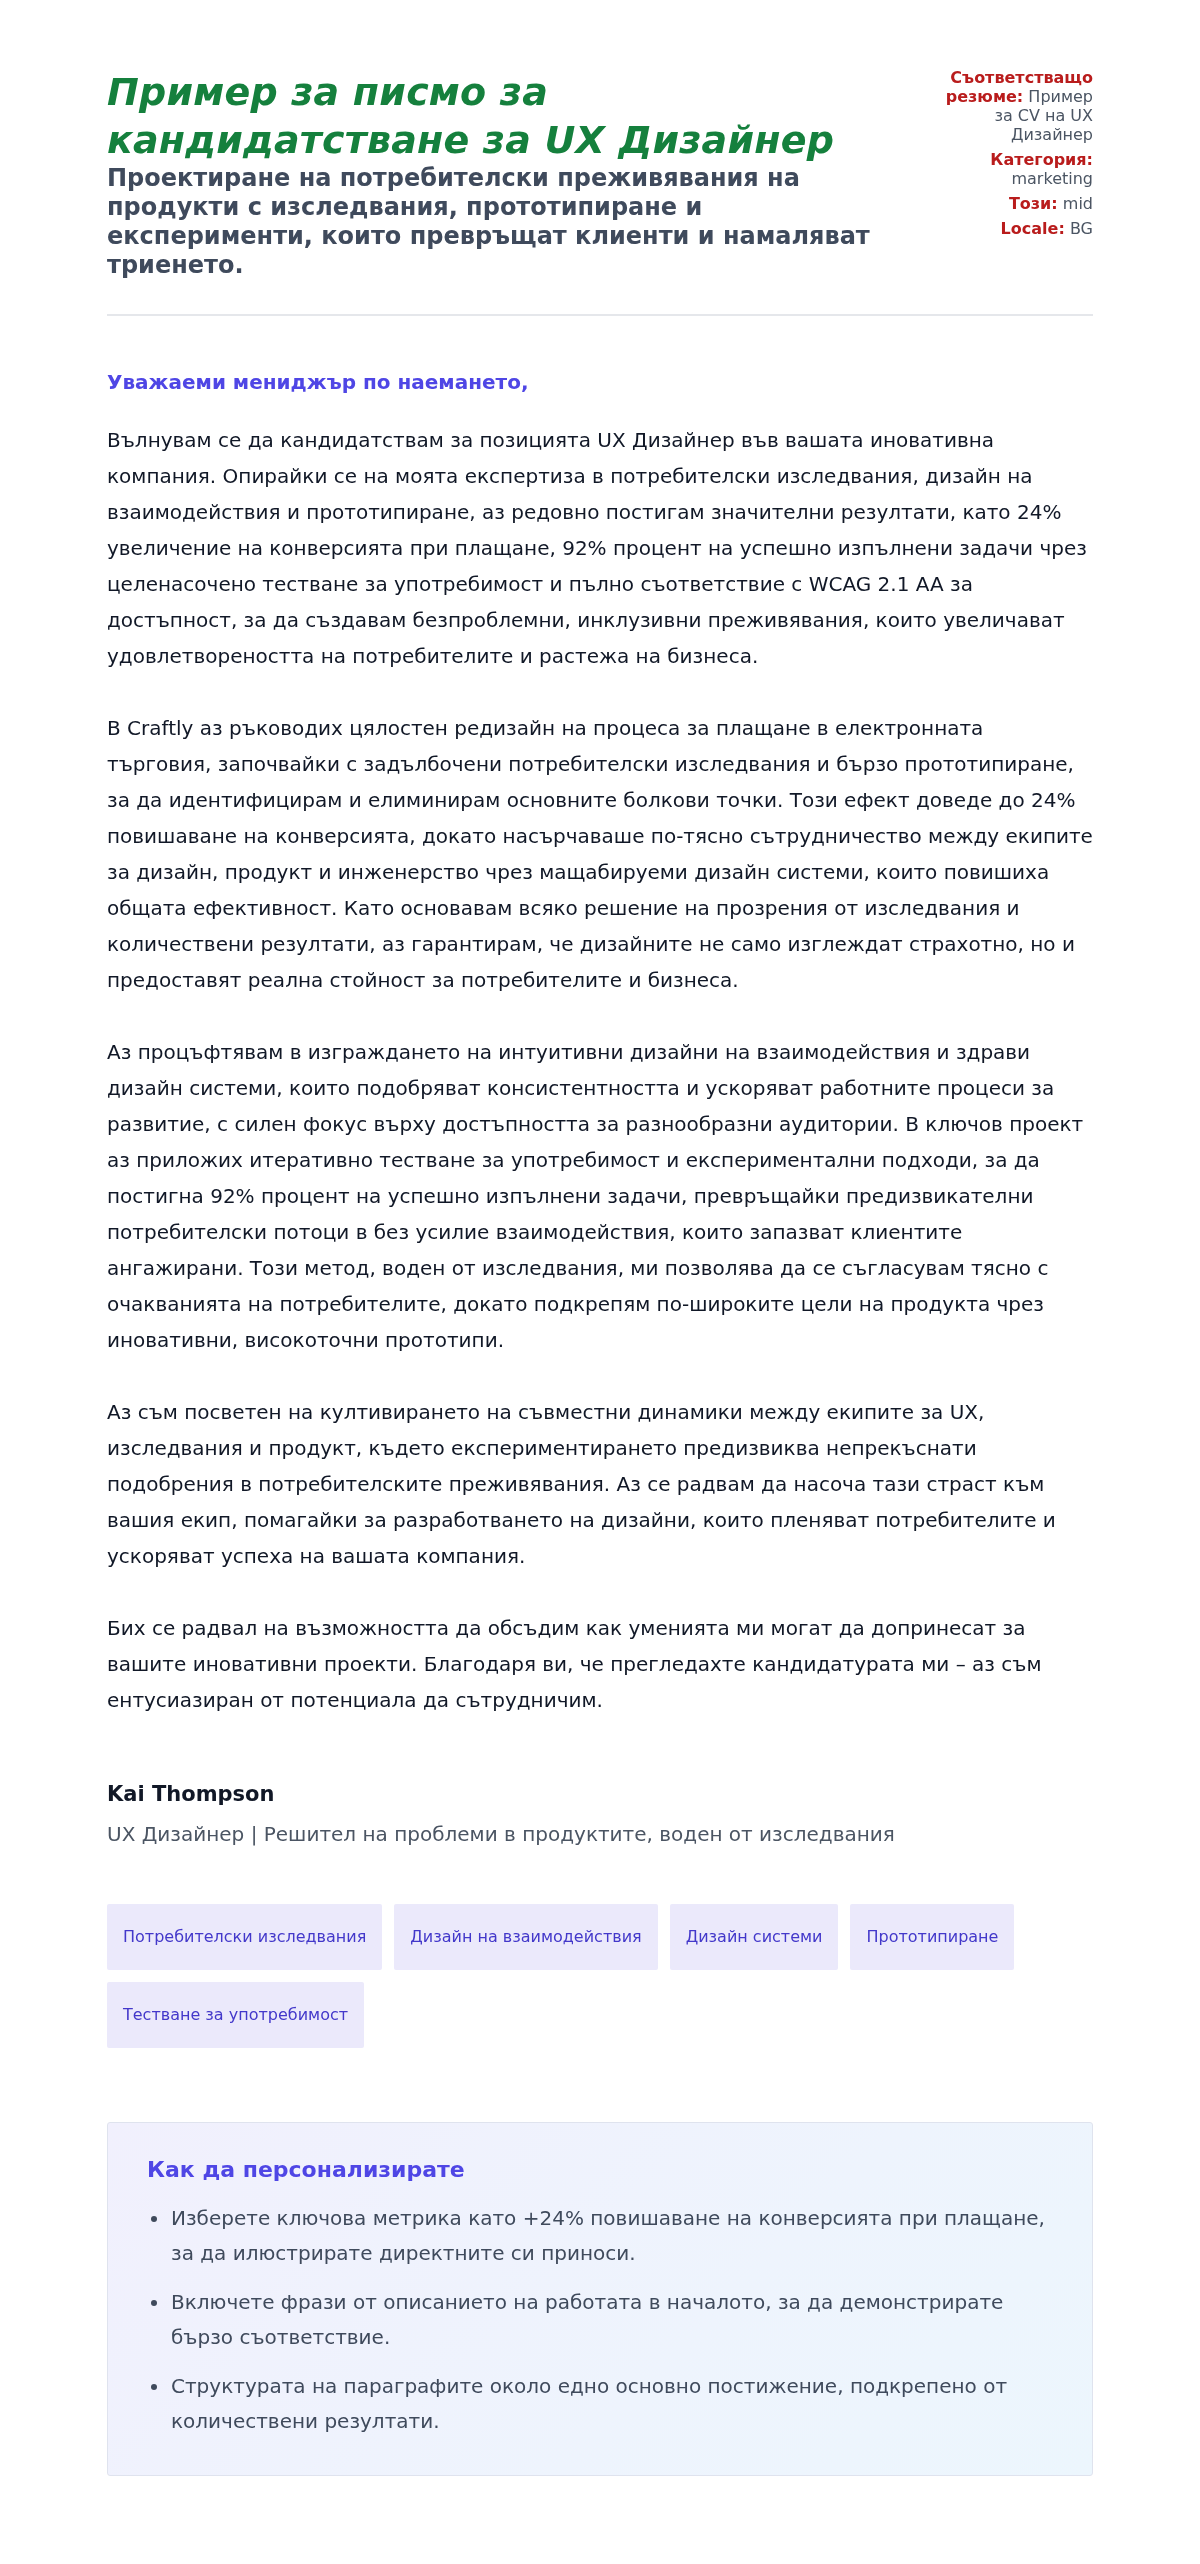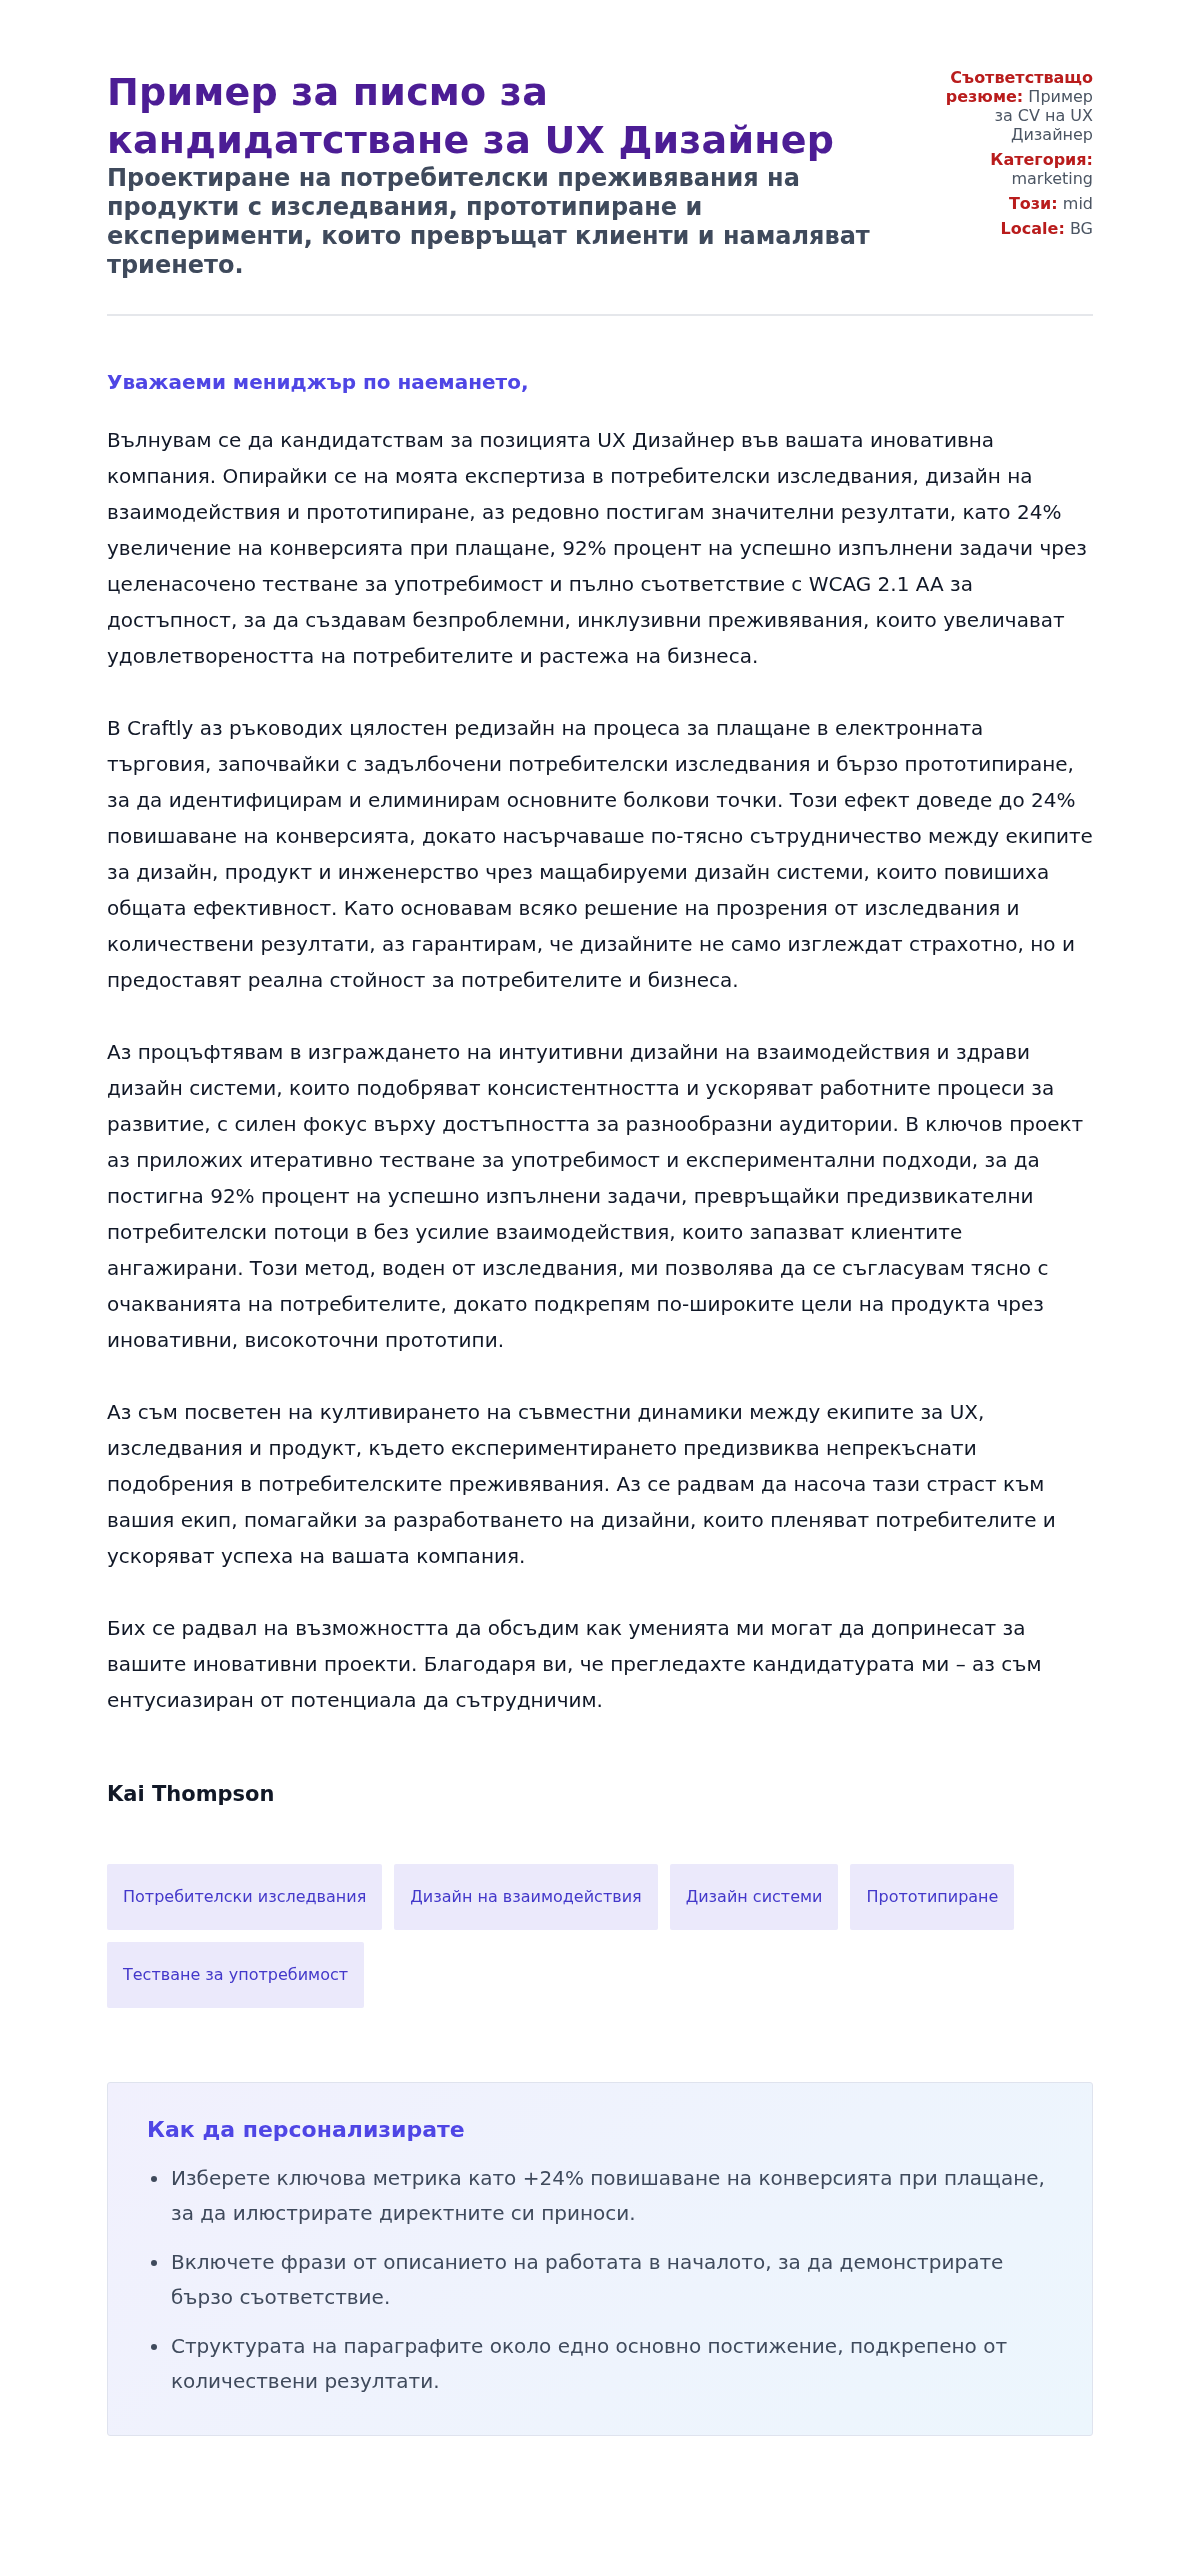--- a/index.html
+++ b/index.html
@@ -20,22 +20,23 @@
       justify-content: space-between;
       align-items: flex-start;
       padding-bottom: 34px;
       border-bottom: 2px solid #e5e7eb;
     }
     .header-left { width: 780px; }
     .title {
       font-size: 38px;
       line-height: 48px;
       font-weight: 700;
-      color: #4c1d95;
+      color: #15803d;
       letter-spacing: 0.2px;
+      font-style: italic;
     }
     .subtitle {
       font-size: 24px;
       line-height: 29px;
       font-weight: 700;
       color: #3f4a5c;
       margin-top: 0px;
     }
     .meta {
       width: 165px;
@@ -158,20 +159,21 @@
     <p class="greeting">Уважаеми мениджър по наемането,</p>
     <p class="para">Вълнувам се да кандидатствам за позицията UX Дизайнер във вашата иновативна компания. Опирайки се на моята експертиза в потребителски изследвания, дизайн на взаимодействия и прототипиране, аз редовно постигам значителни резултати, като 24% увеличение на конверсията при плащане, 92% процент на успешно изпълнени задачи чрез целенасочено тестване за употребимост и пълно съответствие с WCAG 2.1 AA за достъпност, за да създавам безпроблемни, инклузивни преживявания, които увеличават удовлетвореността на потребителите и растежа на бизнеса.</p>
     <p class="para">В Craftly аз ръководих цялостен редизайн на процеса за плащане в електронната търговия, започвайки с задълбочени потребителски изследвания и бързо прототипиране, за да идентифицирам и елиминирам основните болкови точки. Този ефект доведе до 24% повишаване на конверсията, докато насърчаваше по-тясно сътрудничество между екипите за дизайн, продукт и инженерство чрез мащабируеми дизайн системи, които повишиха общата ефективност. Като основавам всяко решение на прозрения от изследвания и количествени резултати, аз гарантирам, че дизайните не само изглеждат страхотно, но и предоставят реална стойност за потребителите и бизнеса.</p>
     <p class="para">Аз процъфтявам в изграждането на интуитивни дизайни на взаимодействия и здрави дизайн системи, които подобряват консистентността и ускоряват работните процеси за развитие, с силен фокус върху достъпността за разнообразни аудитории. В ключов проект аз приложих итеративно тестване за употребимост и експериментални подходи, за да постигна 92% процент на успешно изпълнени задачи, превръщайки предизвикателни потребителски потоци в без усилие взаимодействия, които запазват клиентите ангажирани. Този метод, воден от изследвания, ми позволява да се съгласувам тясно с очакванията на потребителите, докато подкрепям по-широките цели на продукта чрез иновативни, високоточни прототипи.</p>
     <p class="para">Аз съм посветен на култивирането на съвместни динамики между екипите за UX, изследвания и продукт, където експериментирането предизвиква непрекъснати подобрения в потребителските преживявания. Аз се радвам да насоча тази страст към вашия екип, помагайки за разработването на дизайни, които пленяват потребителите и ускоряват успеха на вашата компания.</p>
     <p class="para">Бих се радвал на възможността да обсъдим как уменията ми могат да допринесат за вашите иновативни проекти. Благодаря ви, че прегледахте кандидатурата ми – аз съм ентусиазиран от потенциала да сътрудничим.</p>
   </section>
 
   <section class="signature">
     <div class="sig-name">Kai Thompson</div>
+    <div class="sig-role">UX Дизайнер | Решител на проблеми в продуктите, воден от изследвания</div>
   </section>
 
   <div class="tags">
     <span class="tag">Потребителски изследвания</span>
     <span class="tag">Дизайн на взаимодействия</span>
     <span class="tag">Дизайн системи</span>
     <span class="tag">Прототипиране</span>
     <span class="tag">Тестване за употребимост</span>
   </div>
 

